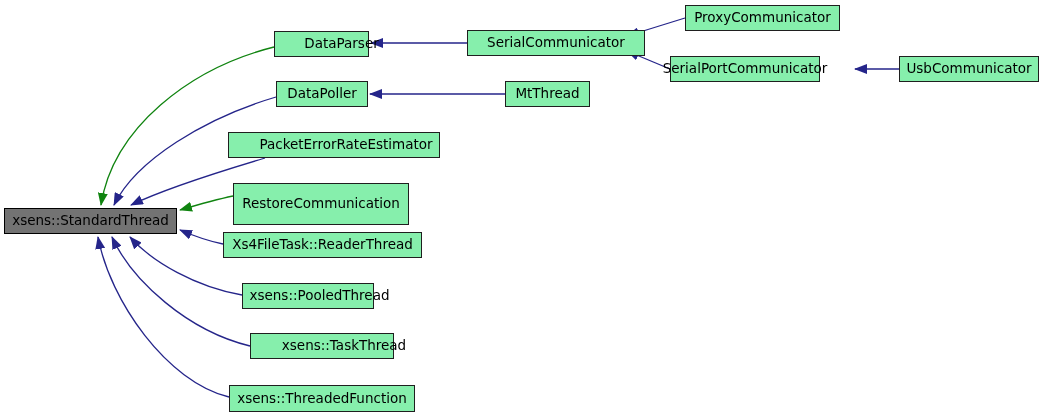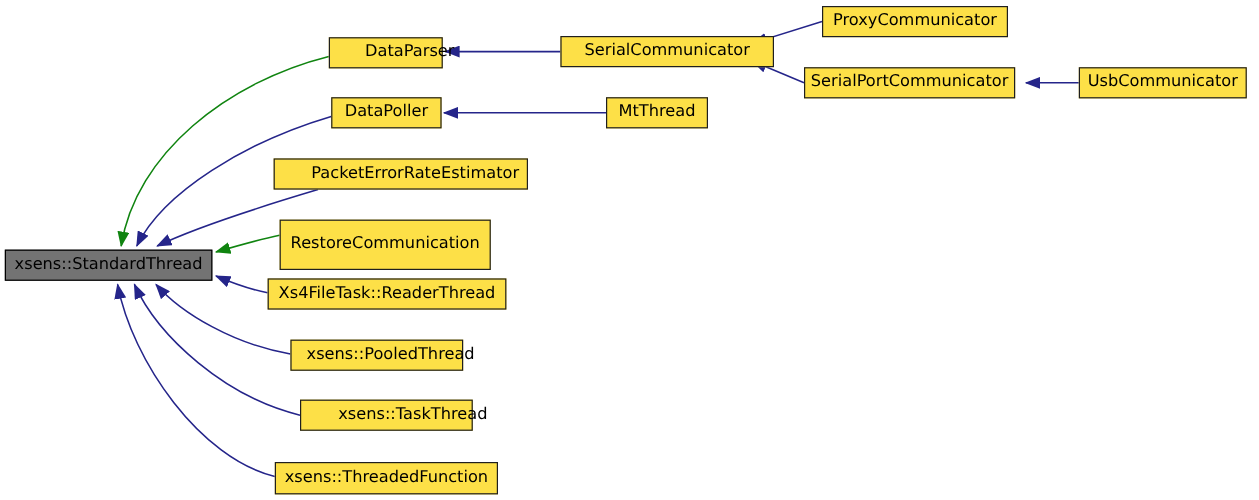--- a/index.html
+++ b/index.html
@@ -12,49 +12,49 @@
     overflow: hidden;
   }
   .edges {
     position: absolute;
     left: 0; top: 0;
     width: 1049px; height: 417px;
   }
   .node {
     position: absolute;
     box-sizing: border-box;
-    background: #fde047;
+    background: #86efac;
     border: 1.5px solid #1f1f1f;
     color: #000000;
     font-size: 13.5px;
     line-height: 1;
     display: flex;
     align-items: center;
     justify-content: center;
     white-space: nowrap;
     cursor: pointer;
   }
   .node.highlight {
     background: #737373;
     border-color: #000000;
     cursor: default;
   }
   
   #n-standard-thread        { left:   4px; top: 208px; width: 173px; height: 26px; }
   #n-data-parser            { left: 274px; top:  31px; width:  95px; height: 26px; padding-left: 40px; }
   #n-serial-communicator    { left: 467px; top:  30px; width: 178px; height: 26px; }
   #n-proxy-communicator     { left: 685px; top:   5px; width: 155px; height: 26px; }
-  #n-serial-port-communicator { left: 670px; top: 56px; width: 176px; height: 26px; }
+  #n-serial-port-communicator { left: 670px; top: 56px; width: 150px; height: 26px; }
   #n-usb-communicator       { left: 899px; top:  56px; width: 140px; height: 26px; }
   #n-data-poller            { left: 276px; top:  81px; width:  92px; height: 26px; }
   #n-mt-thread              { left: 505px; top:  81px; width:  85px; height: 26px; }
   #n-packet-error-rate-estimator { left: 228px; top: 132px; width: 212px; height: 26px; padding-left: 24px; }
   #n-restore-communication  { left: 233px; top: 183px; width: 176px; height: 42px; }
   #n-reader-thread          { left: 223px; top: 232px; width: 199px; height: 26px; }
-  #n-pooled-thread          { left: 242px; top: 283px; width: 144px; height: 26px; padding-left: 23px; }
+  #n-pooled-thread          { left: 242px; top: 283px; width: 132px; height: 26px; padding-left: 23px; }
   #n-task-thread            { left: 250px; top: 333px; width: 144px; height: 26px; padding-left: 44px; }
   #n-threaded-function      { left: 229px; top: 385px; width: 186px; height: 27px; }
 
   .edge-public    { stroke: #25258a; stroke-width: 1.3; fill: none; }
   .edge-protected { stroke: #108410; stroke-width: 1.3; fill: none; }
 </style>
 </head>
 <body>
 
 <div class="canvas">

